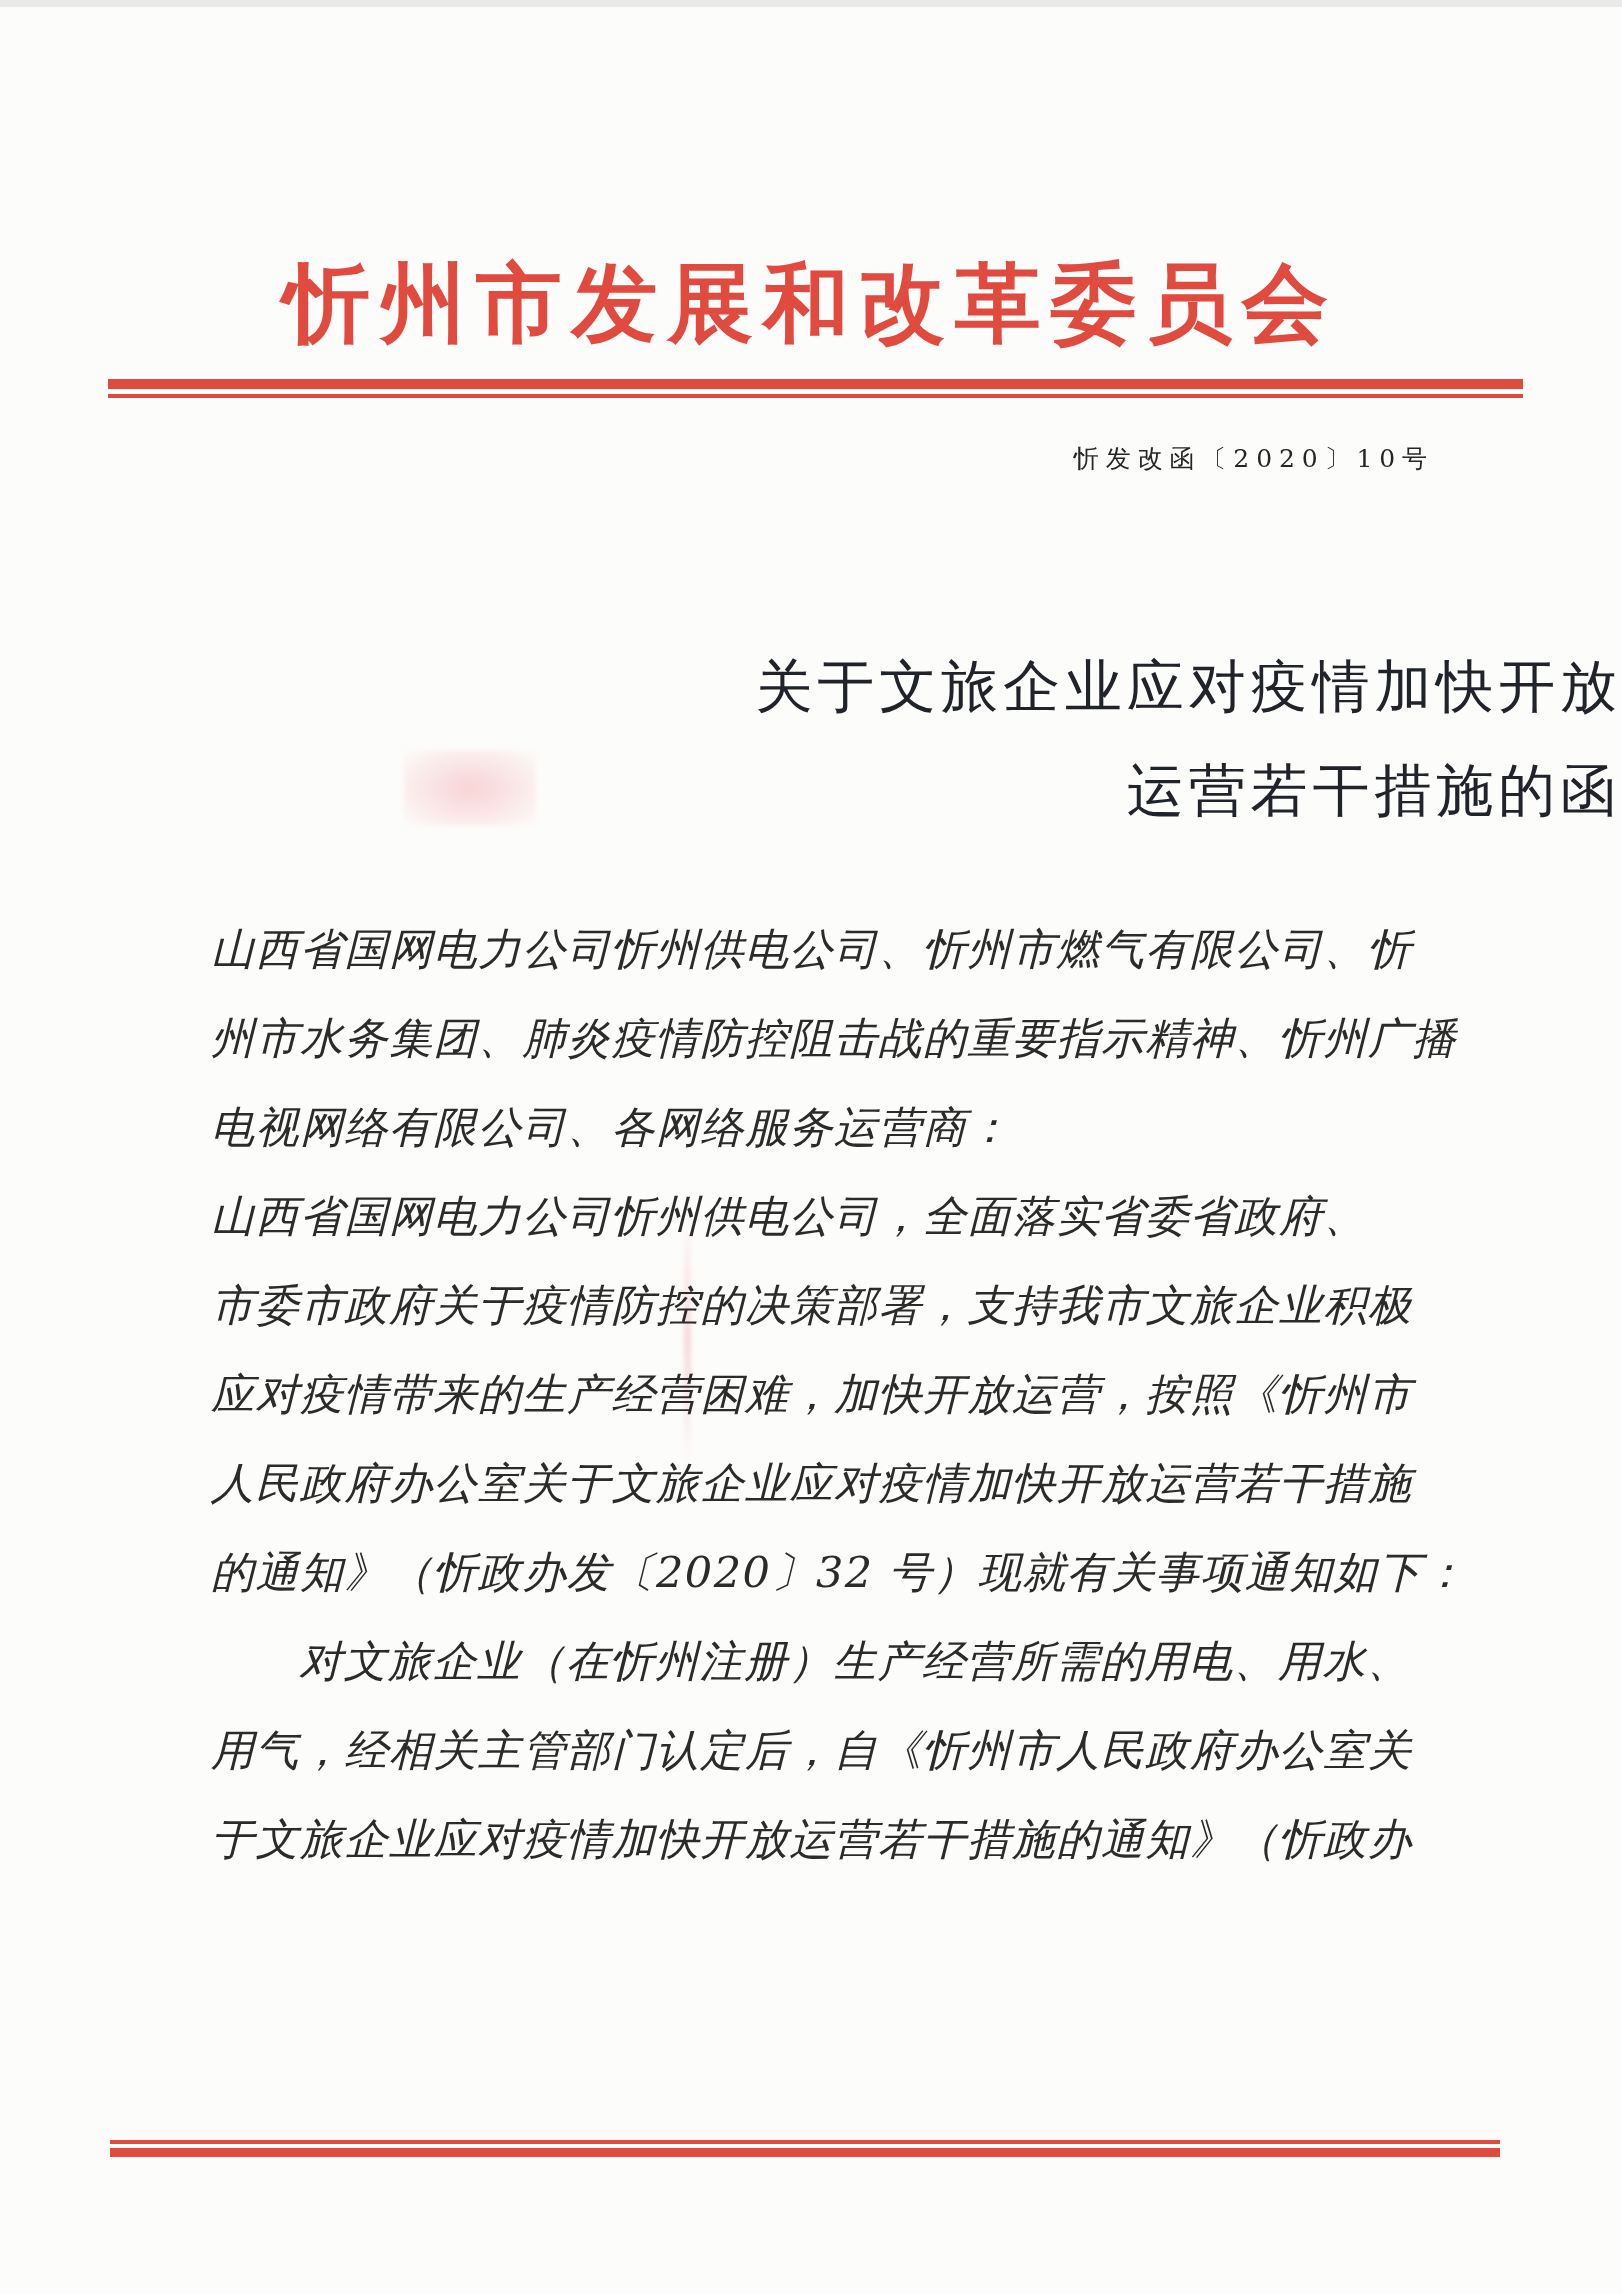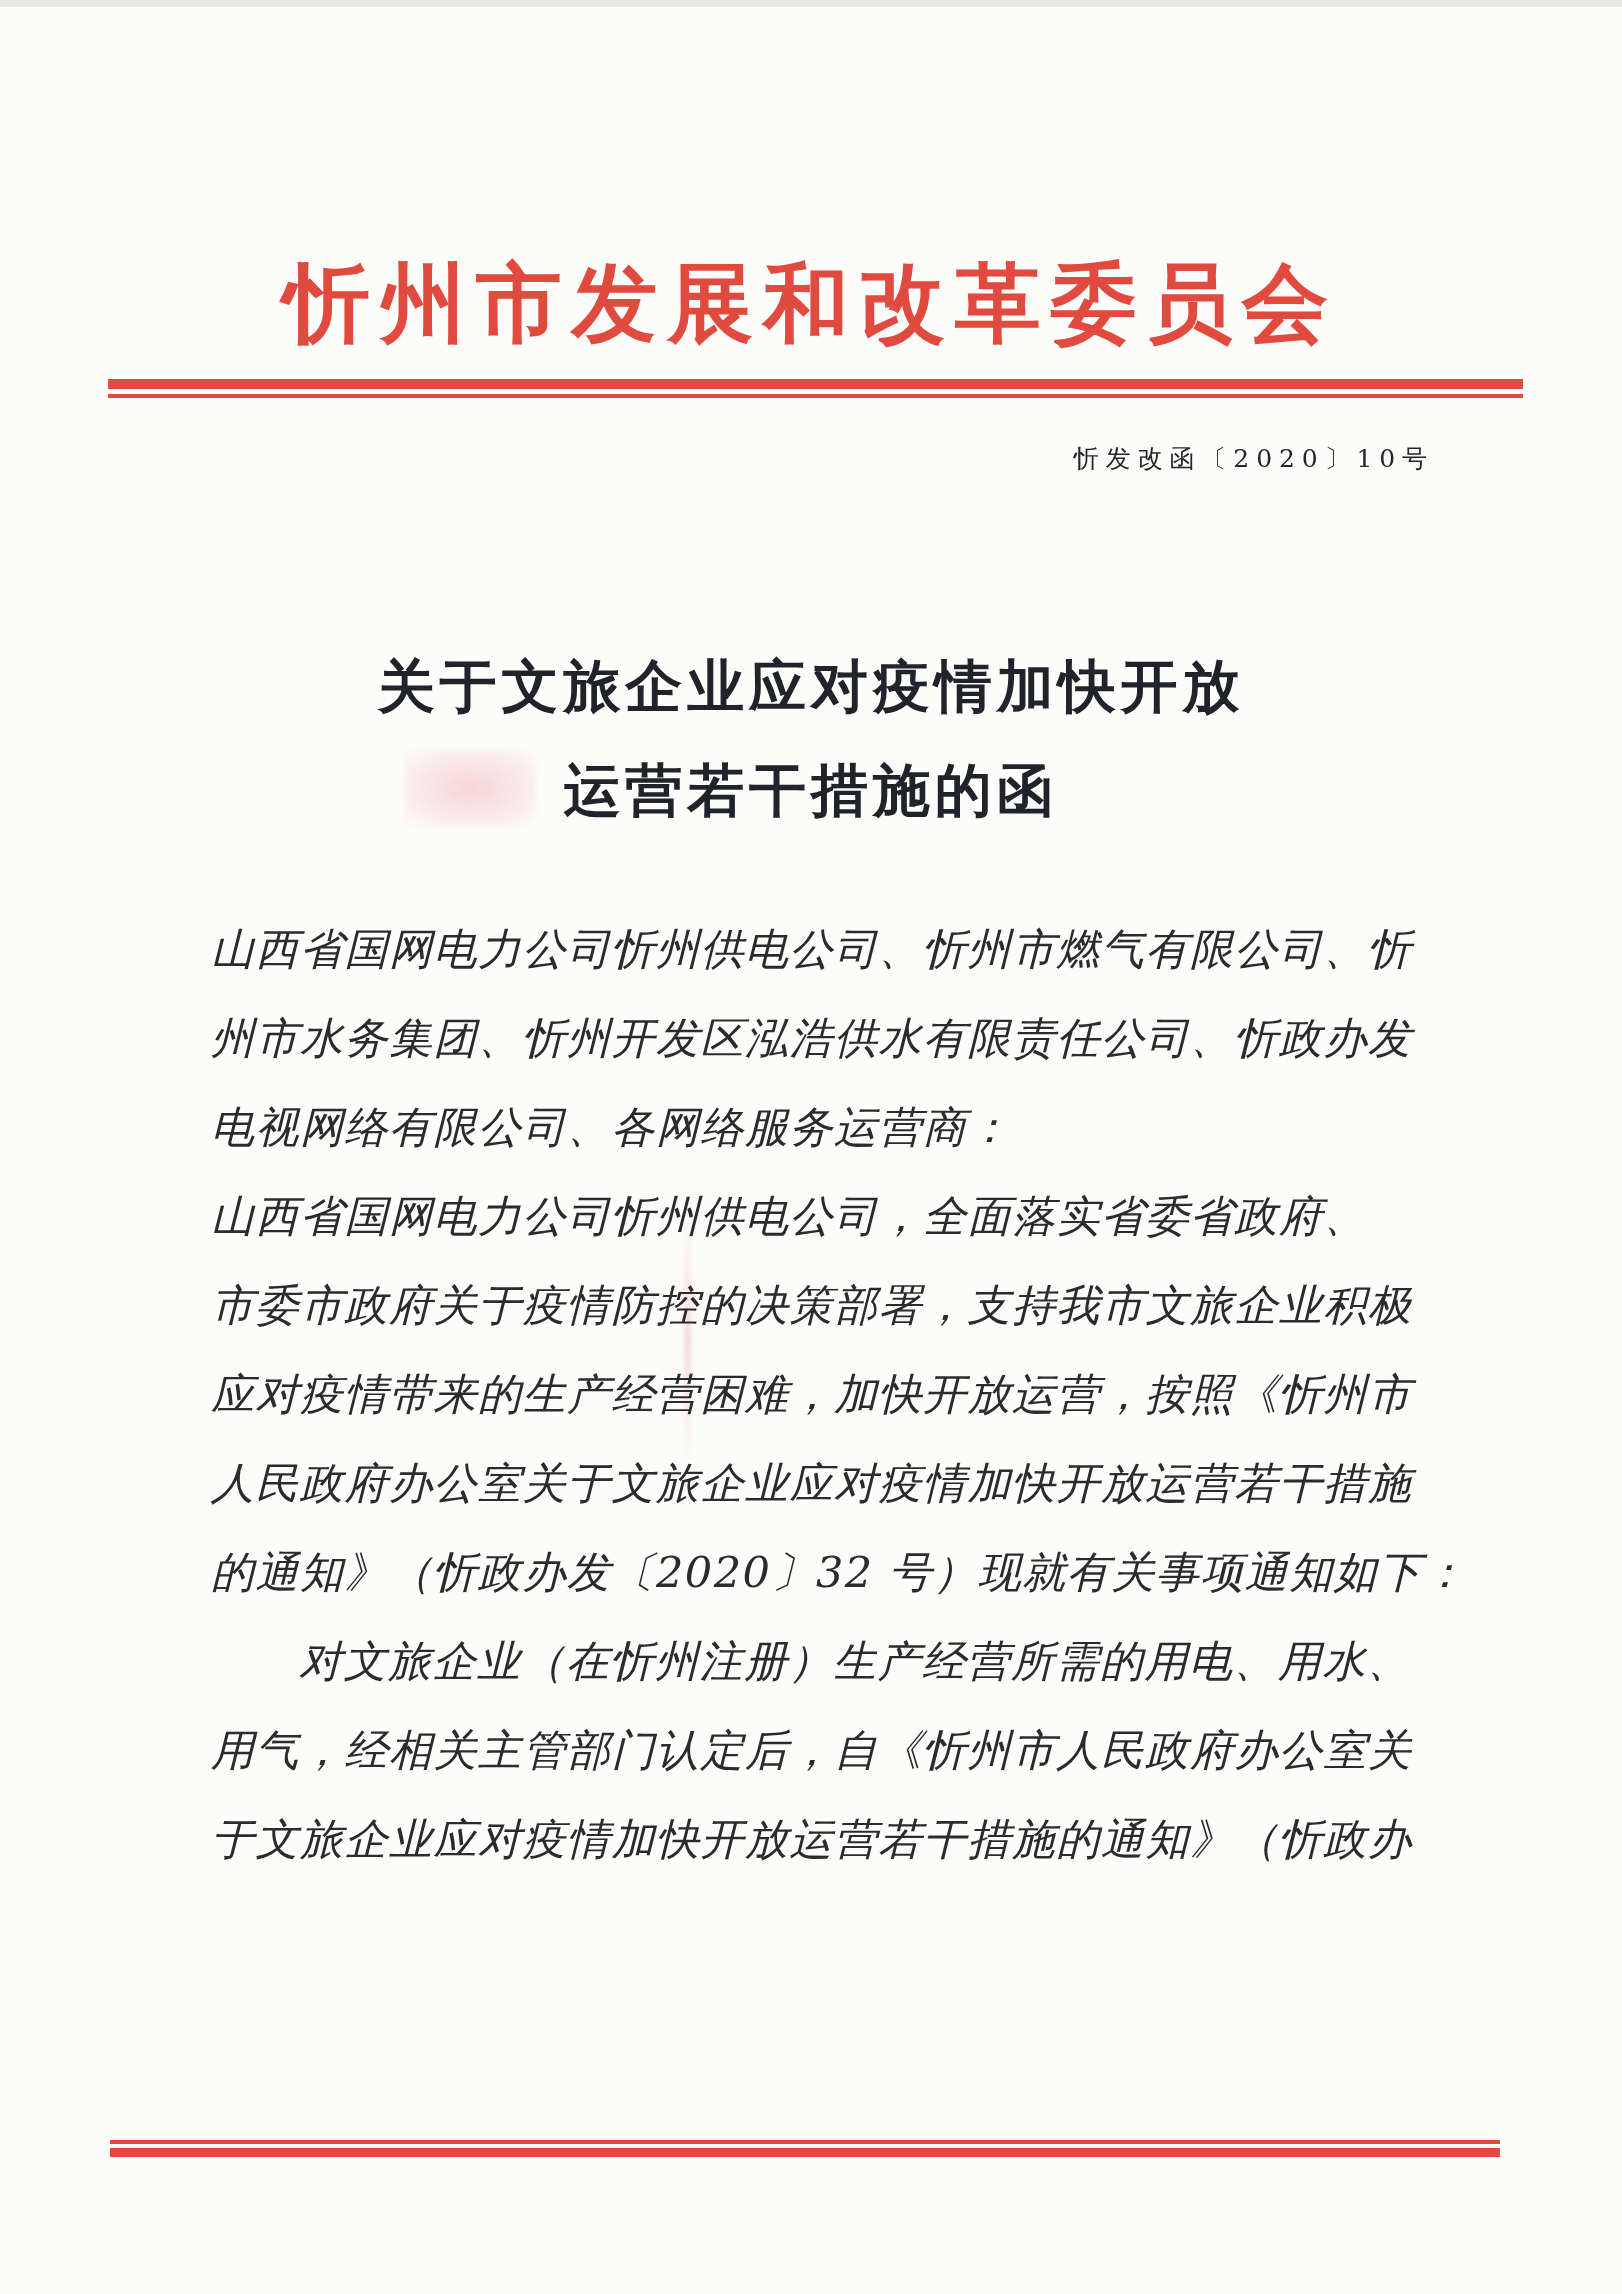--- a/index.html
+++ b/index.html
@@ -28,22 +28,22 @@
   .rule-top .bar-thick{height:9.8px;background:var(--red);}
   .rule-top .bar-thin{height:3.9px;background:var(--red);margin-top:4.9px;}
 
   .doc-number{
     position:absolute;top:435px;right:188px;
     font-size:25px;letter-spacing:6.9px;color:#262626;
     white-space:nowrap;
   }
   .doc-title{
     position:absolute;top:627px;left:0;width:100%;
-    text-align:center;
-    font-weight:700;color:var(--title-ink);
+    text-align:right;
+    font-weight:400;color:var(--title-ink);
     font-size:57px;line-height:104px;letter-spacing:4.9px;
   }
   .body-text{
     position:absolute;top:898px;left:211px;width:1206px;
     font-size:43px;color:var(--ink);
   }
   .bline{
     line-height:89px;
     letter-spacing:1.5px;
     white-space:nowrap;
@@ -86,21 +86,21 @@
   <div class="doc-title">
     <div>关于文旅企业应对疫情加快开放</div>
     <div>运营若干措施的函</div>
   </div>
 
   <div class="smudge"></div>
   <div class="streak"></div>
 
   <div class="body-text">
     <div class="bline">山西省国网电力公司忻州供电公司、忻州市燃气有限公司、忻</div>
-    <div class="bline">州市水务集团、忻州开发区泓浩供水有限责任公司、忻政办发</div>
+    <div class="bline">州市水务集团、肺炎疫情防控阻击战的重要指示精神、忻州广播</div>
     <div class="bline">电视网络有限公司、各网络服务运营商：</div>
     <div class="bline">山西省国网电力公司忻州供电公司，全面落实省委省政府、</div>
     <div class="bline">市委市政府关于疫情防控的决策部署，支持我市文旅企业积极</div>
     <div class="bline">应对疫情带来的生产经营困难，加快开放运营，按照《忻州市</div>
     <div class="bline">人民政府办公室关于文旅企业应对疫情加快开放运营若干措施</div>
     <div class="bline">的通知》（忻政办发〔2020〕32 号）现就有关事项通知如下：</div>
     <div class="bline indent">对文旅企业（在忻州注册）生产经营所需的用电、用水、</div>
     <div class="bline">用气，经相关主管部门认定后，自《忻州市人民政府办公室关</div>
     <div class="bline">于文旅企业应对疫情加快开放运营若干措施的通知》（忻政办</div>
   </div>

